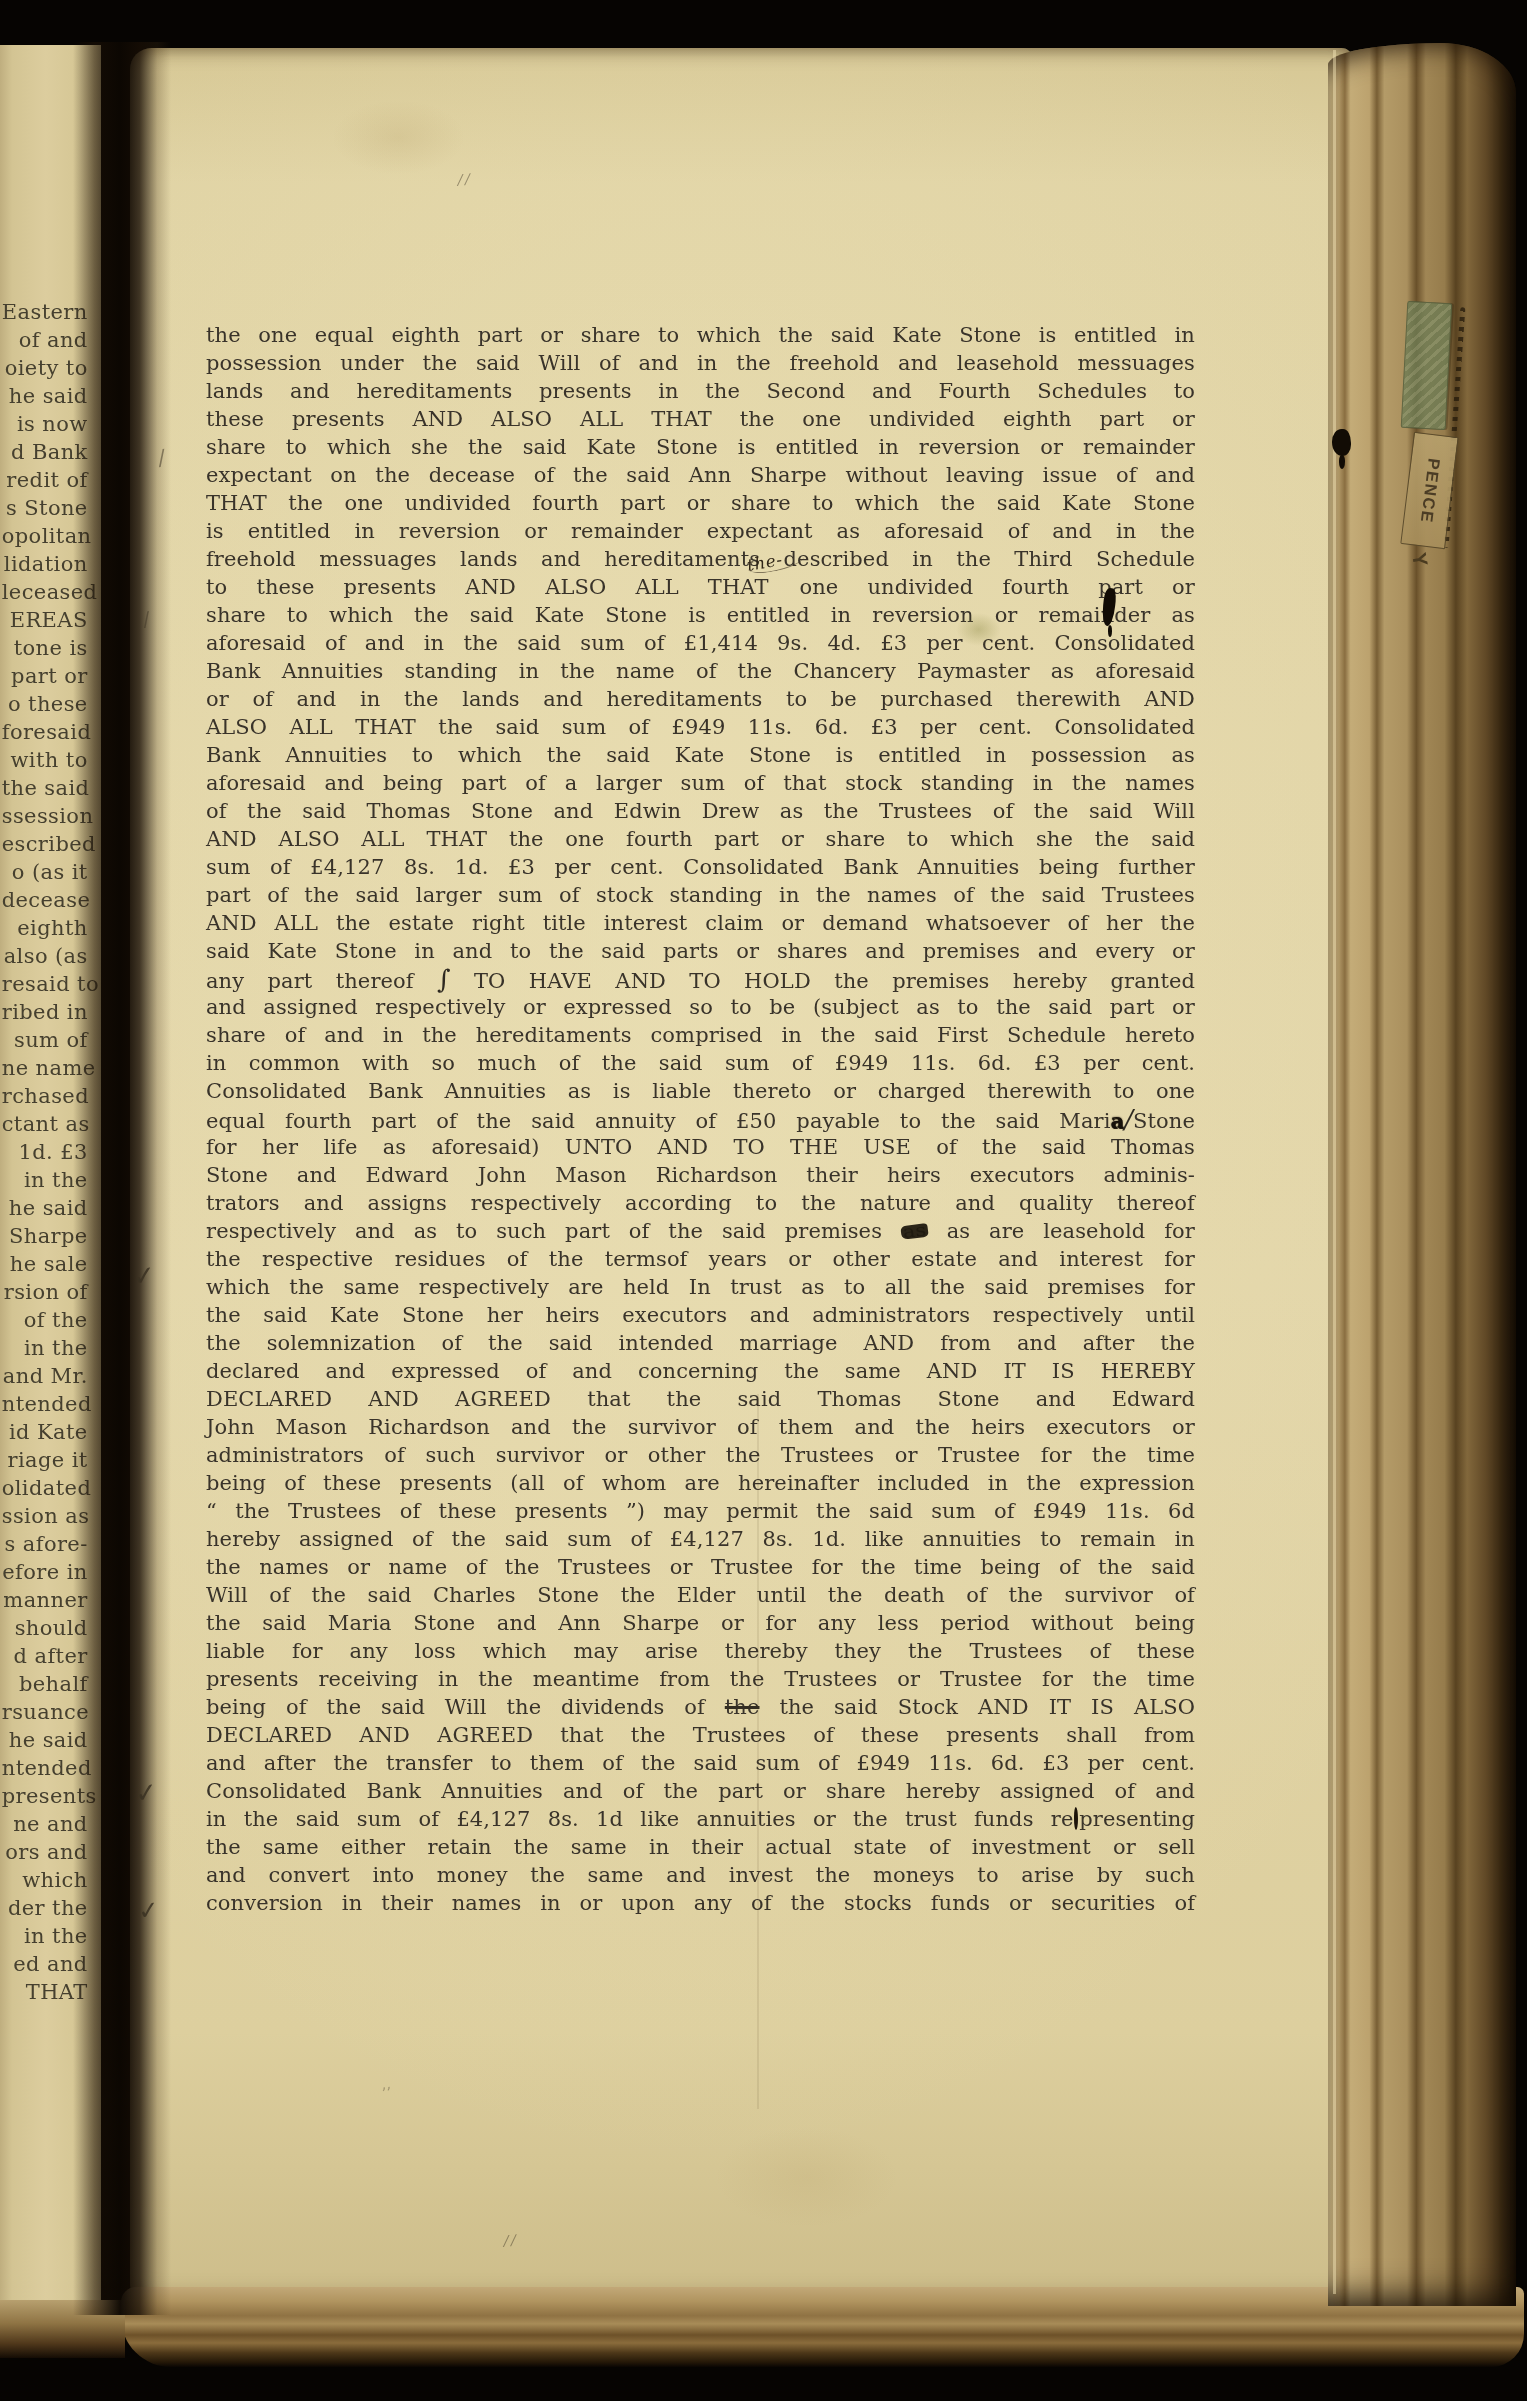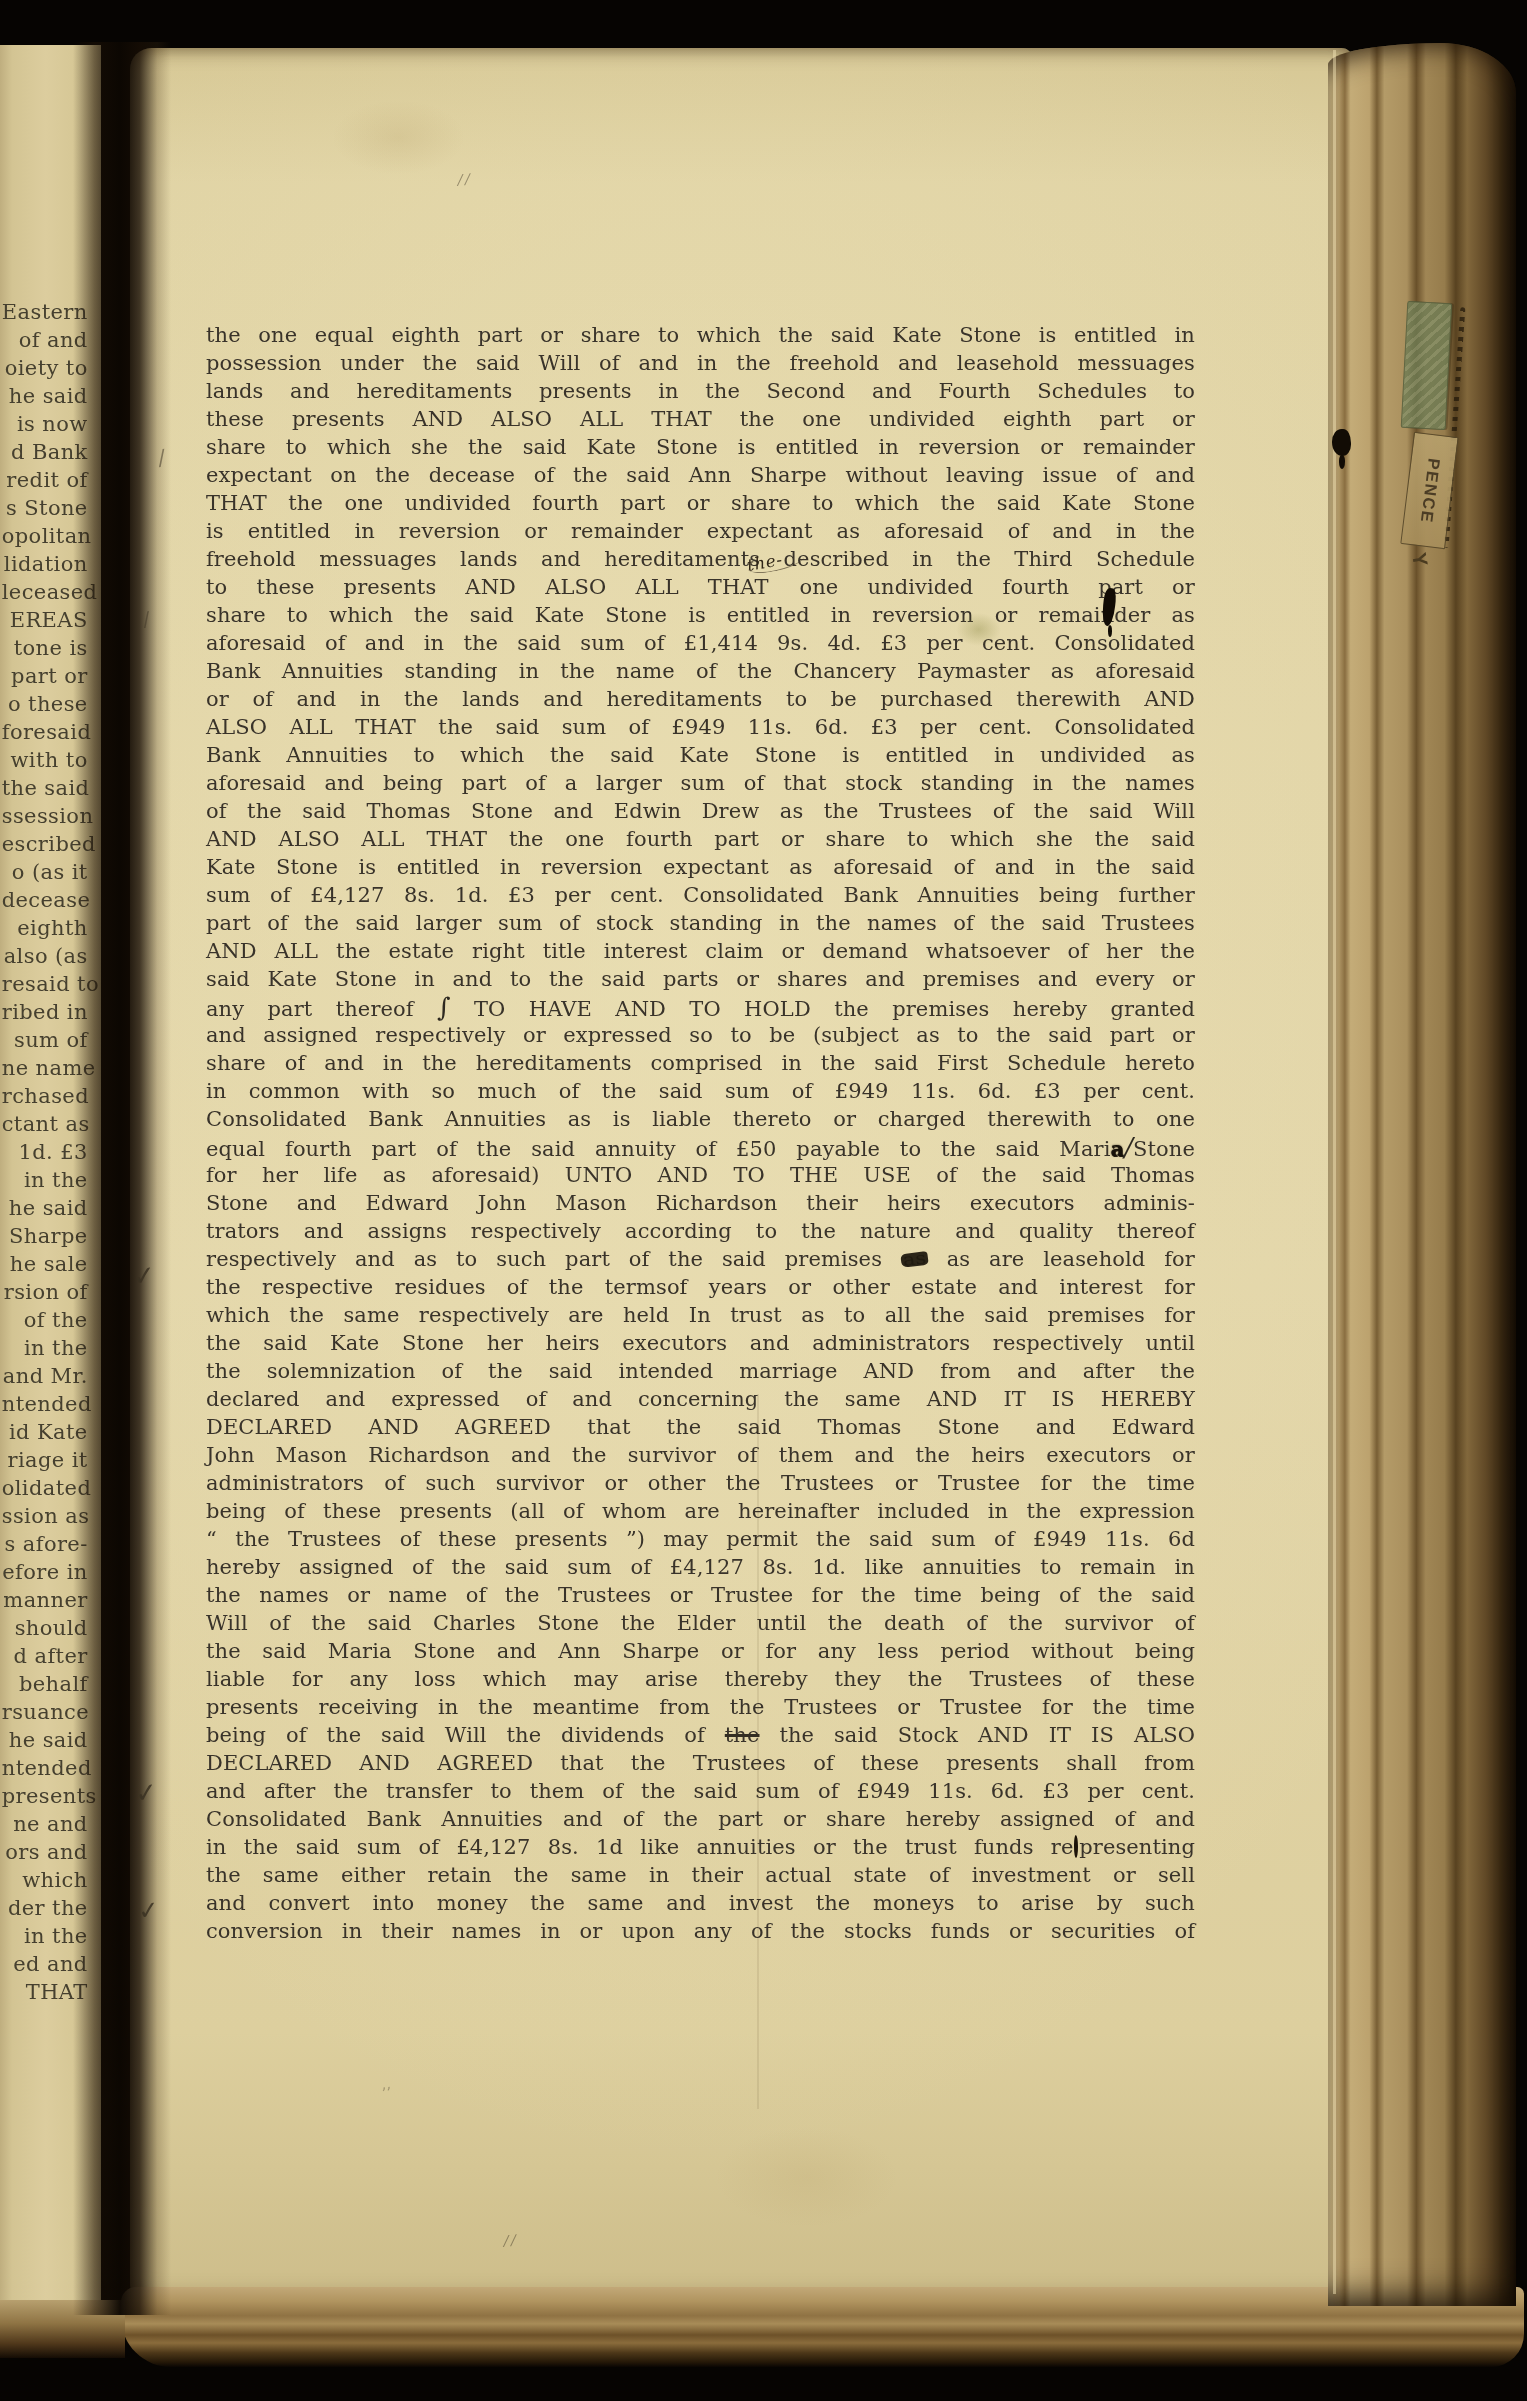--- a/index.html
+++ b/index.html
@@ -205,25 +205,24 @@
       <div class="mline"><span class="plain">expectant on the decease of the said Ann Sharpe without leaving issue of and</span></div>
       <div class="mline"><span class="plain">THAT the one undivided fourth part or share to which the said Kate Stone</span></div>
       <div class="mline"><span class="plain">is entitled in reversion or remainder expectant as aforesaid of and in the</span></div>
       <div class="mline"><span class="plain">freehold messuages lands and hereditaments described in the Third Schedule</span></div>
       <div class="mline"><span class="plain">to these presents AND ALSO ALL THAT</span><span class="inswrap"><span class="ins">the-</span></span><span class="plain"> one undivided fourth part or</span></div>
       <div class="mline"><span class="plain">share to which the said Kate Stone is entitled in reversion or remainder as</span></div>
       <div class="mline"><span class="plain">aforesaid of and in the said sum of £1,414 9s. 4d. £3 per cent. Consolidated</span></div>
       <div class="mline"><span class="plain">Bank Annuities standing in the name of the Chancery Paymaster as aforesaid</span></div>
       <div class="mline"><span class="plain">or of and in the lands and hereditaments to be purchased therewith AND</span></div>
       <div class="mline"><span class="plain">ALSO ALL THAT the said sum of £949 11s. 6d. £3 per cent. Consolidated</span></div>
-      <div class="mline"><span class="plain">Bank Annuities to which the said Kate Stone is entitled in undivided as</span></div>
+      <div class="mline"><span class="plain">Bank Annuities to which the said Kate Stone is entitled in possession as</span></div>
       <div class="mline"><span class="plain">aforesaid and being part of a larger sum of that stock standing in the names</span></div>
       <div class="mline"><span class="plain">of the said Thomas Stone and Edwin Drew as the Trustees of the said Will</span></div>
       <div class="mline"><span class="plain">AND ALSO ALL THAT the one fourth part or share to which she the said</span></div>
-      <div class="mline"><span class="plain">Kate Stone is entitled in reversion expectant as aforesaid of and in the said</span></div>
       <div class="mline"><span class="plain">sum of £4,127 8s. 1d. £3 per cent. Consolidated Bank Annuities being further</span></div>
       <div class="mline"><span class="plain">part of the said larger sum of stock standing in the names of the said Trustees</span></div>
       <div class="mline"><span class="plain">AND ALL the estate right title interest claim or demand whatsoever of her the</span></div>
       <div class="mline"><span class="plain">said Kate Stone in and to the said parts or shares and premises and every or</span></div>
       <div class="mline"><span class="plain">any part thereof </span><span class="script">∫</span><span class="plain"> TO HAVE AND TO HOLD the premises hereby granted</span></div>
       <div class="mline"><span class="plain">and assigned respectively or expressed so to be (subject as to the said part or</span></div>
       <div class="mline"><span class="plain">share of and in the hereditaments comprised in the said First Schedule hereto</span></div>
       <div class="mline"><span class="plain">in common with so much of the said sum of £949 11s. 6d. £3 per cent.</span></div>
       <div class="mline"><span class="plain">Consolidated Bank Annuities as is liable thereto or charged therewith to one</span></div>
       <div class="mline"><span class="plain">equal fourth part of the said annuity of £50 payable to the said Mari</span><span class="blotink">a</span><span class="script">/</span><span class="plain">Stone</span></div>

